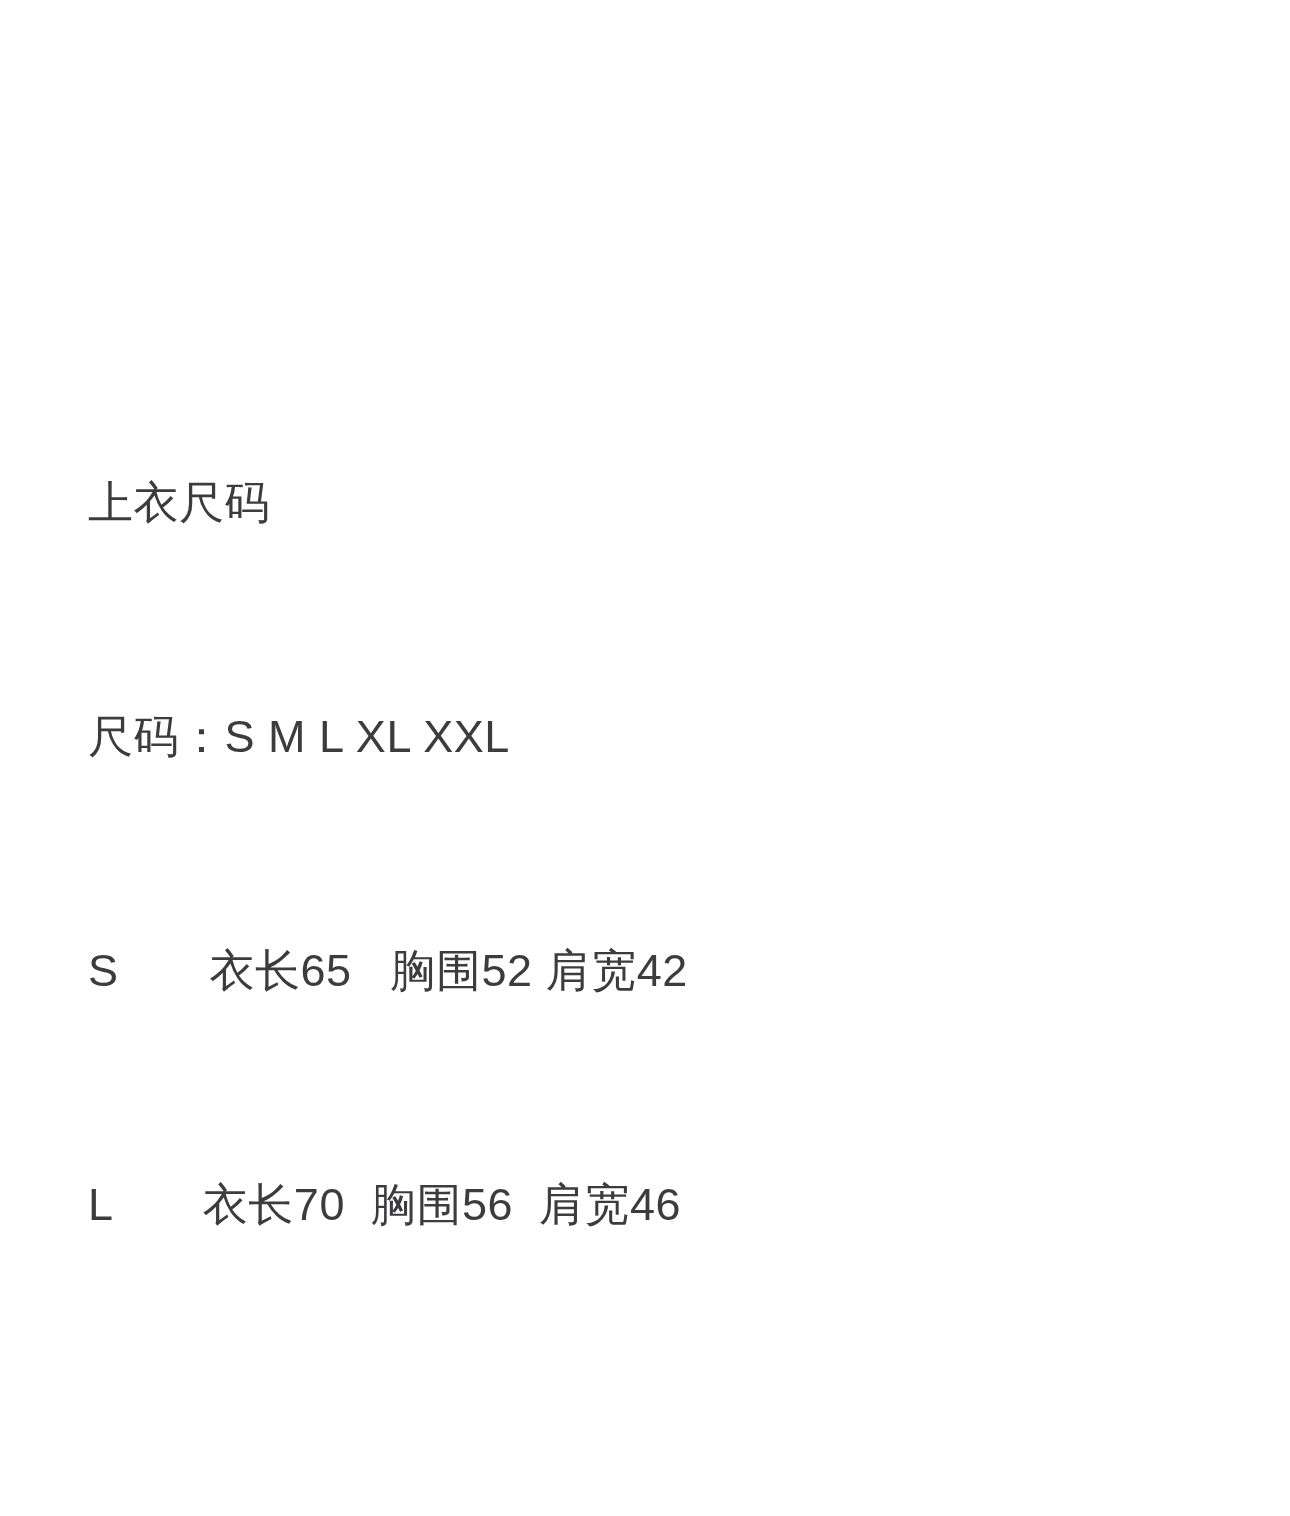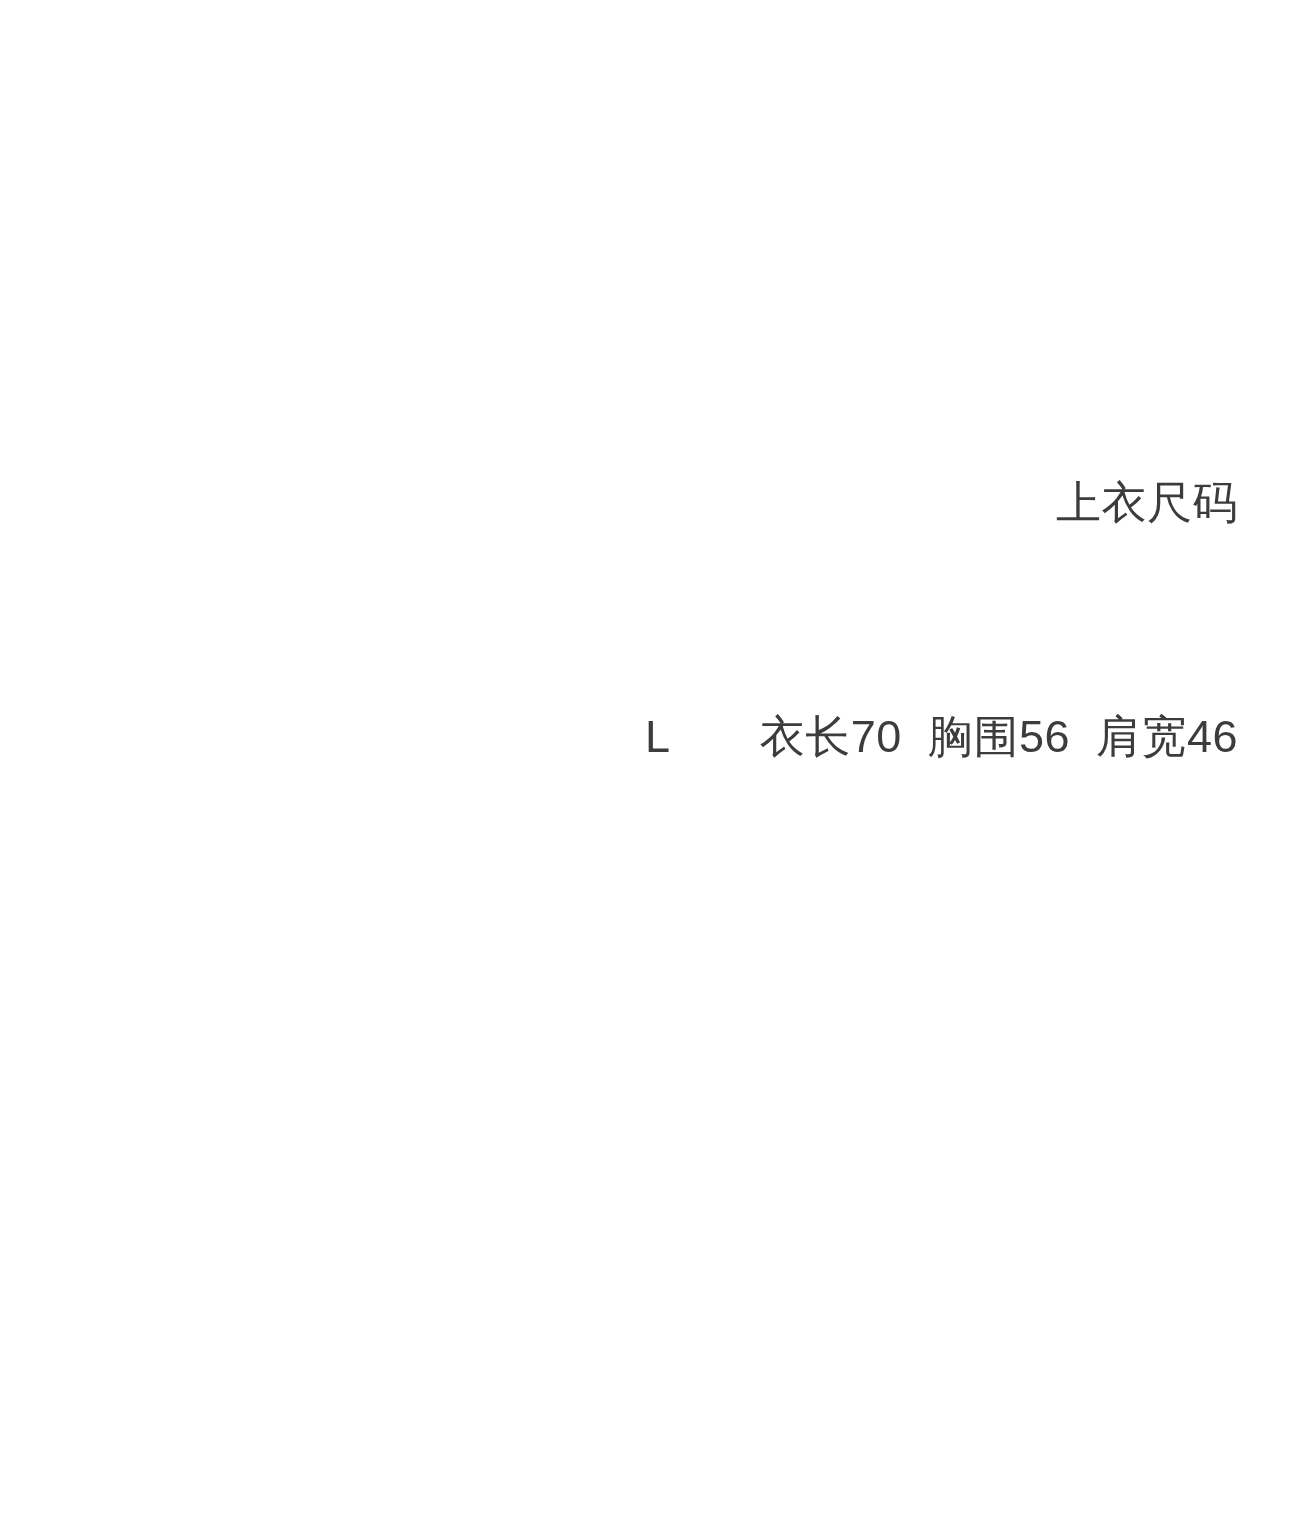--- a/index.html
+++ b/index.html
@@ -22,30 +22,31 @@
     font-size: 45px;
     line-height: 78px;
     font-weight: 400;
     color: #3c3c3e;
     white-space: pre-wrap;
     letter-spacing: 0.5px;
   }
   .doc p {
     margin: 0;
     padding: 0;
-    text-align: right;
   }
 </style>
 </head>
 <body>
 
 <div class="doc">
 
   <section>
     <p>上衣尺码</p>
+    <p>尺码：S M L XL XXL</p>
+    <p>S       衣长65   胸围52 肩宽42</p>
     <p>L       衣长70  胸围56  肩宽46</p>
     
     
     
   </section>
 
   
 
 </div>
 

